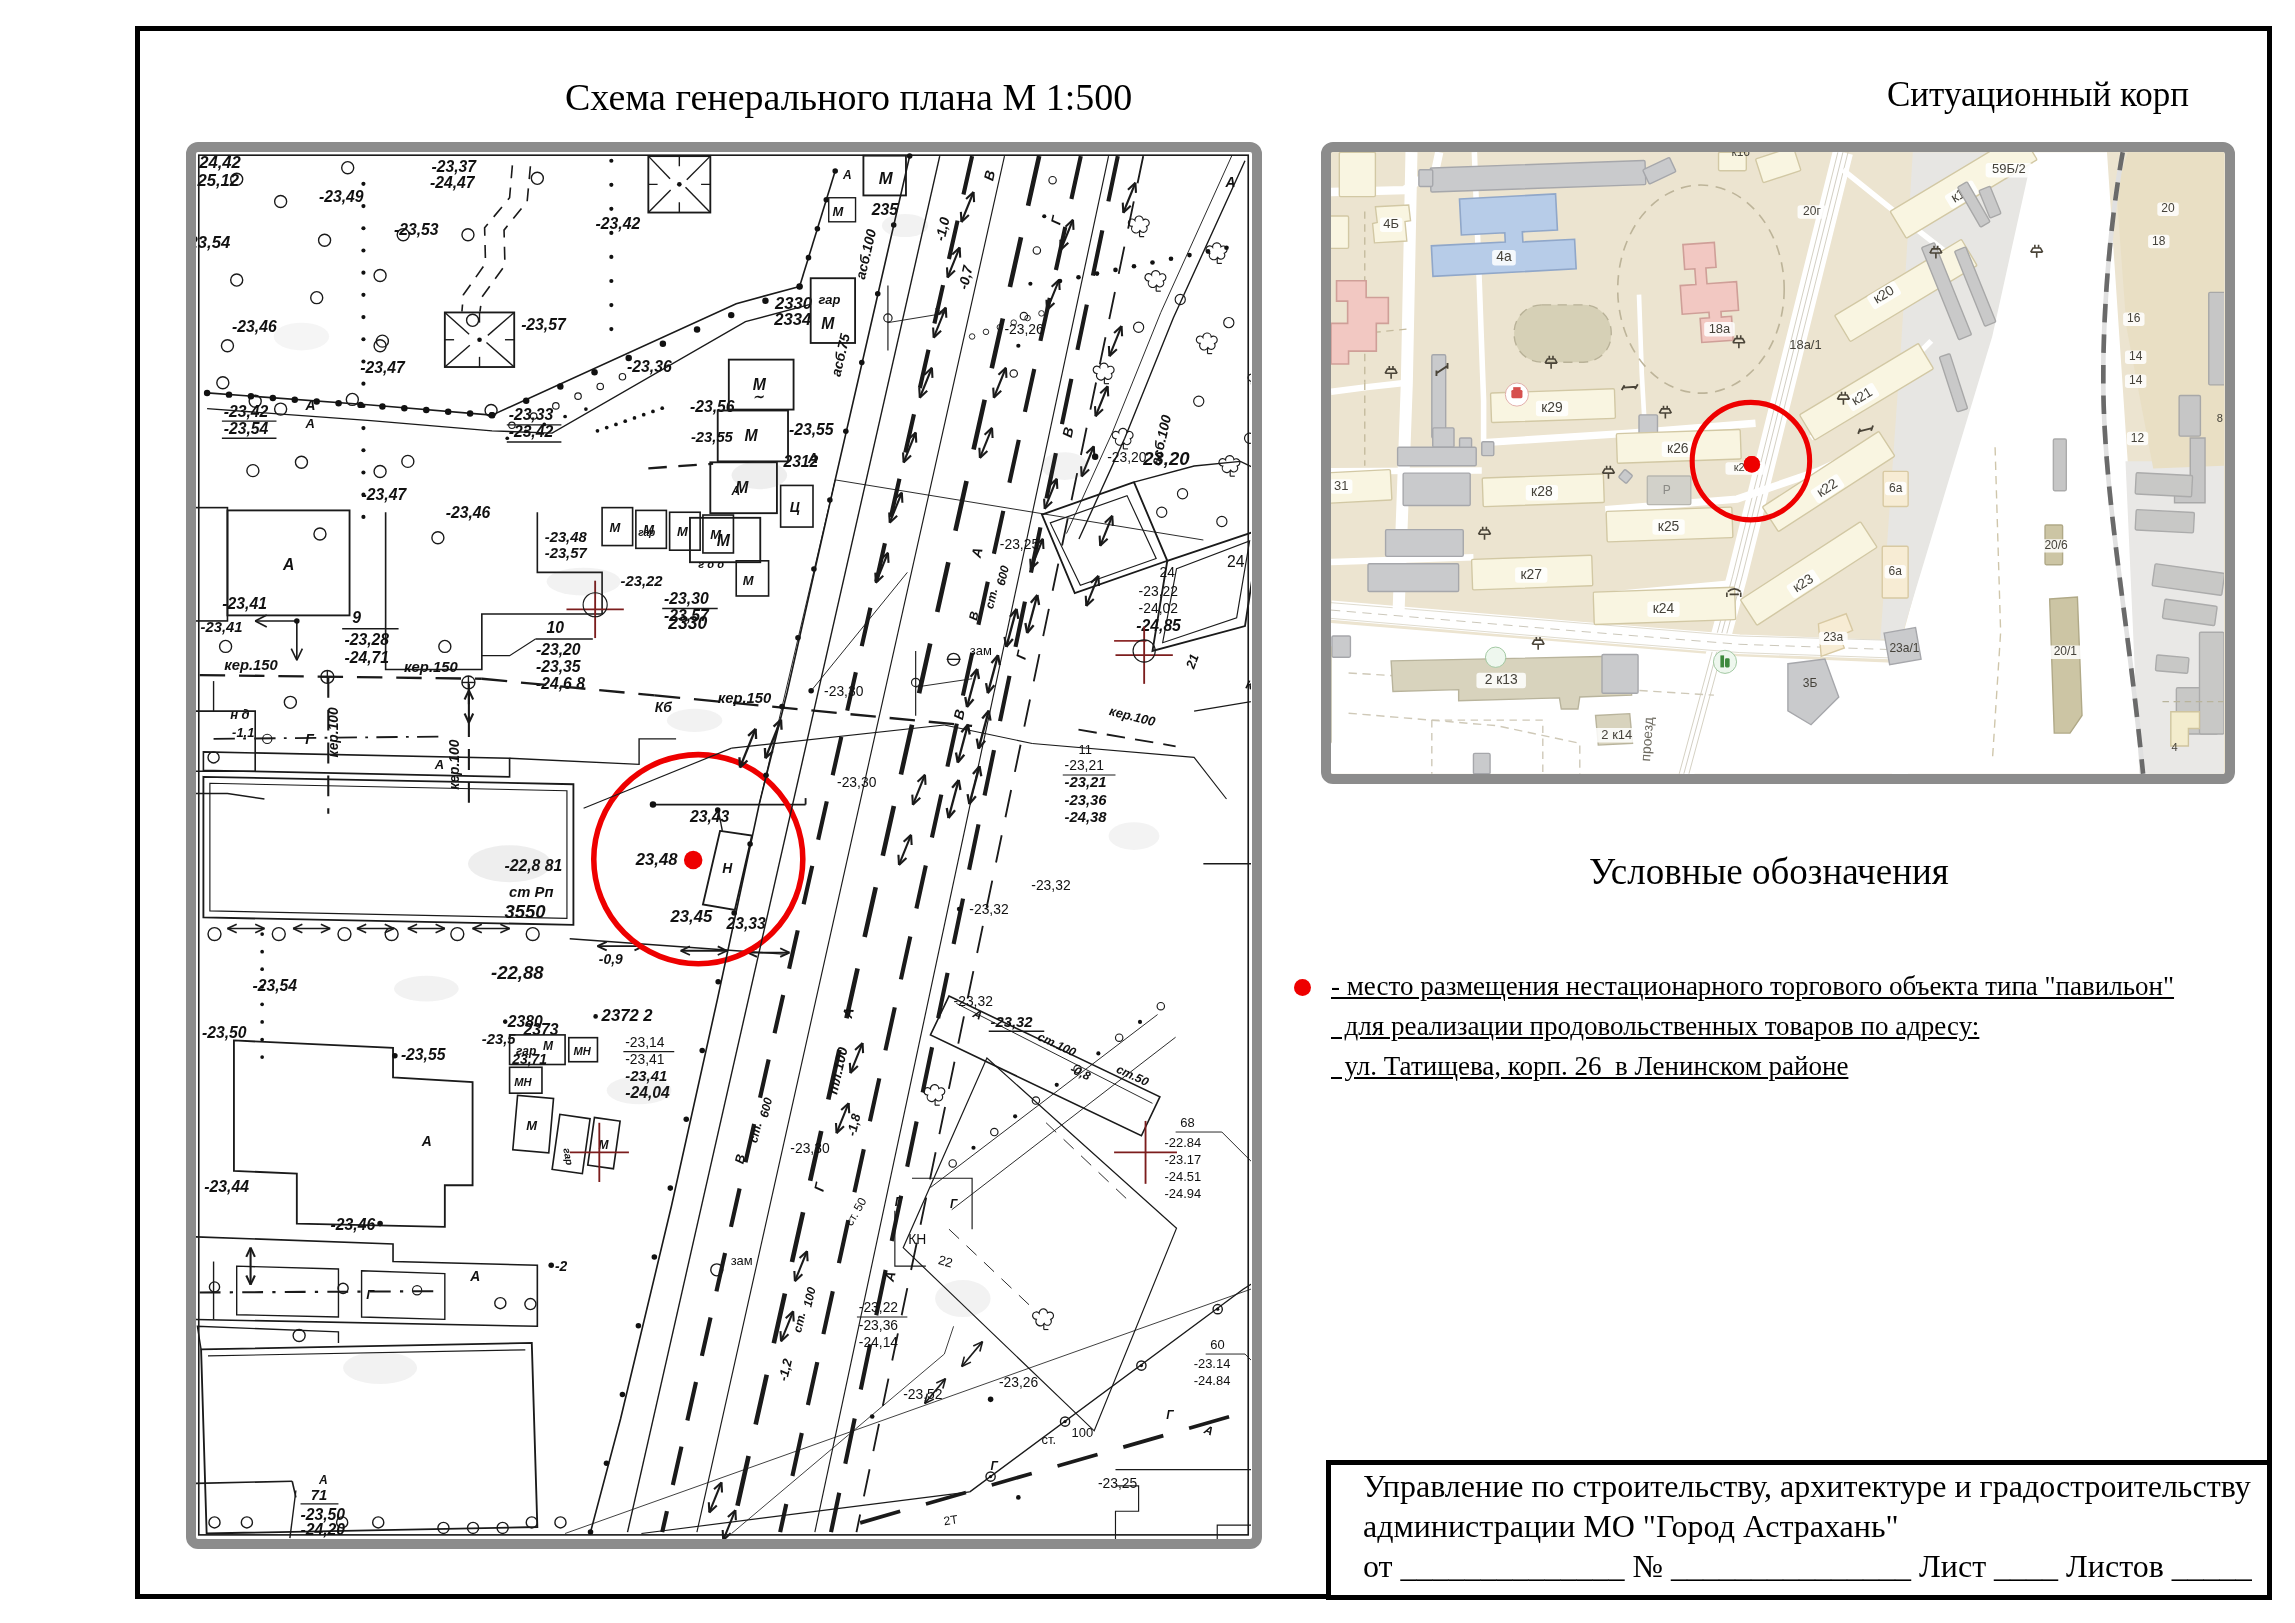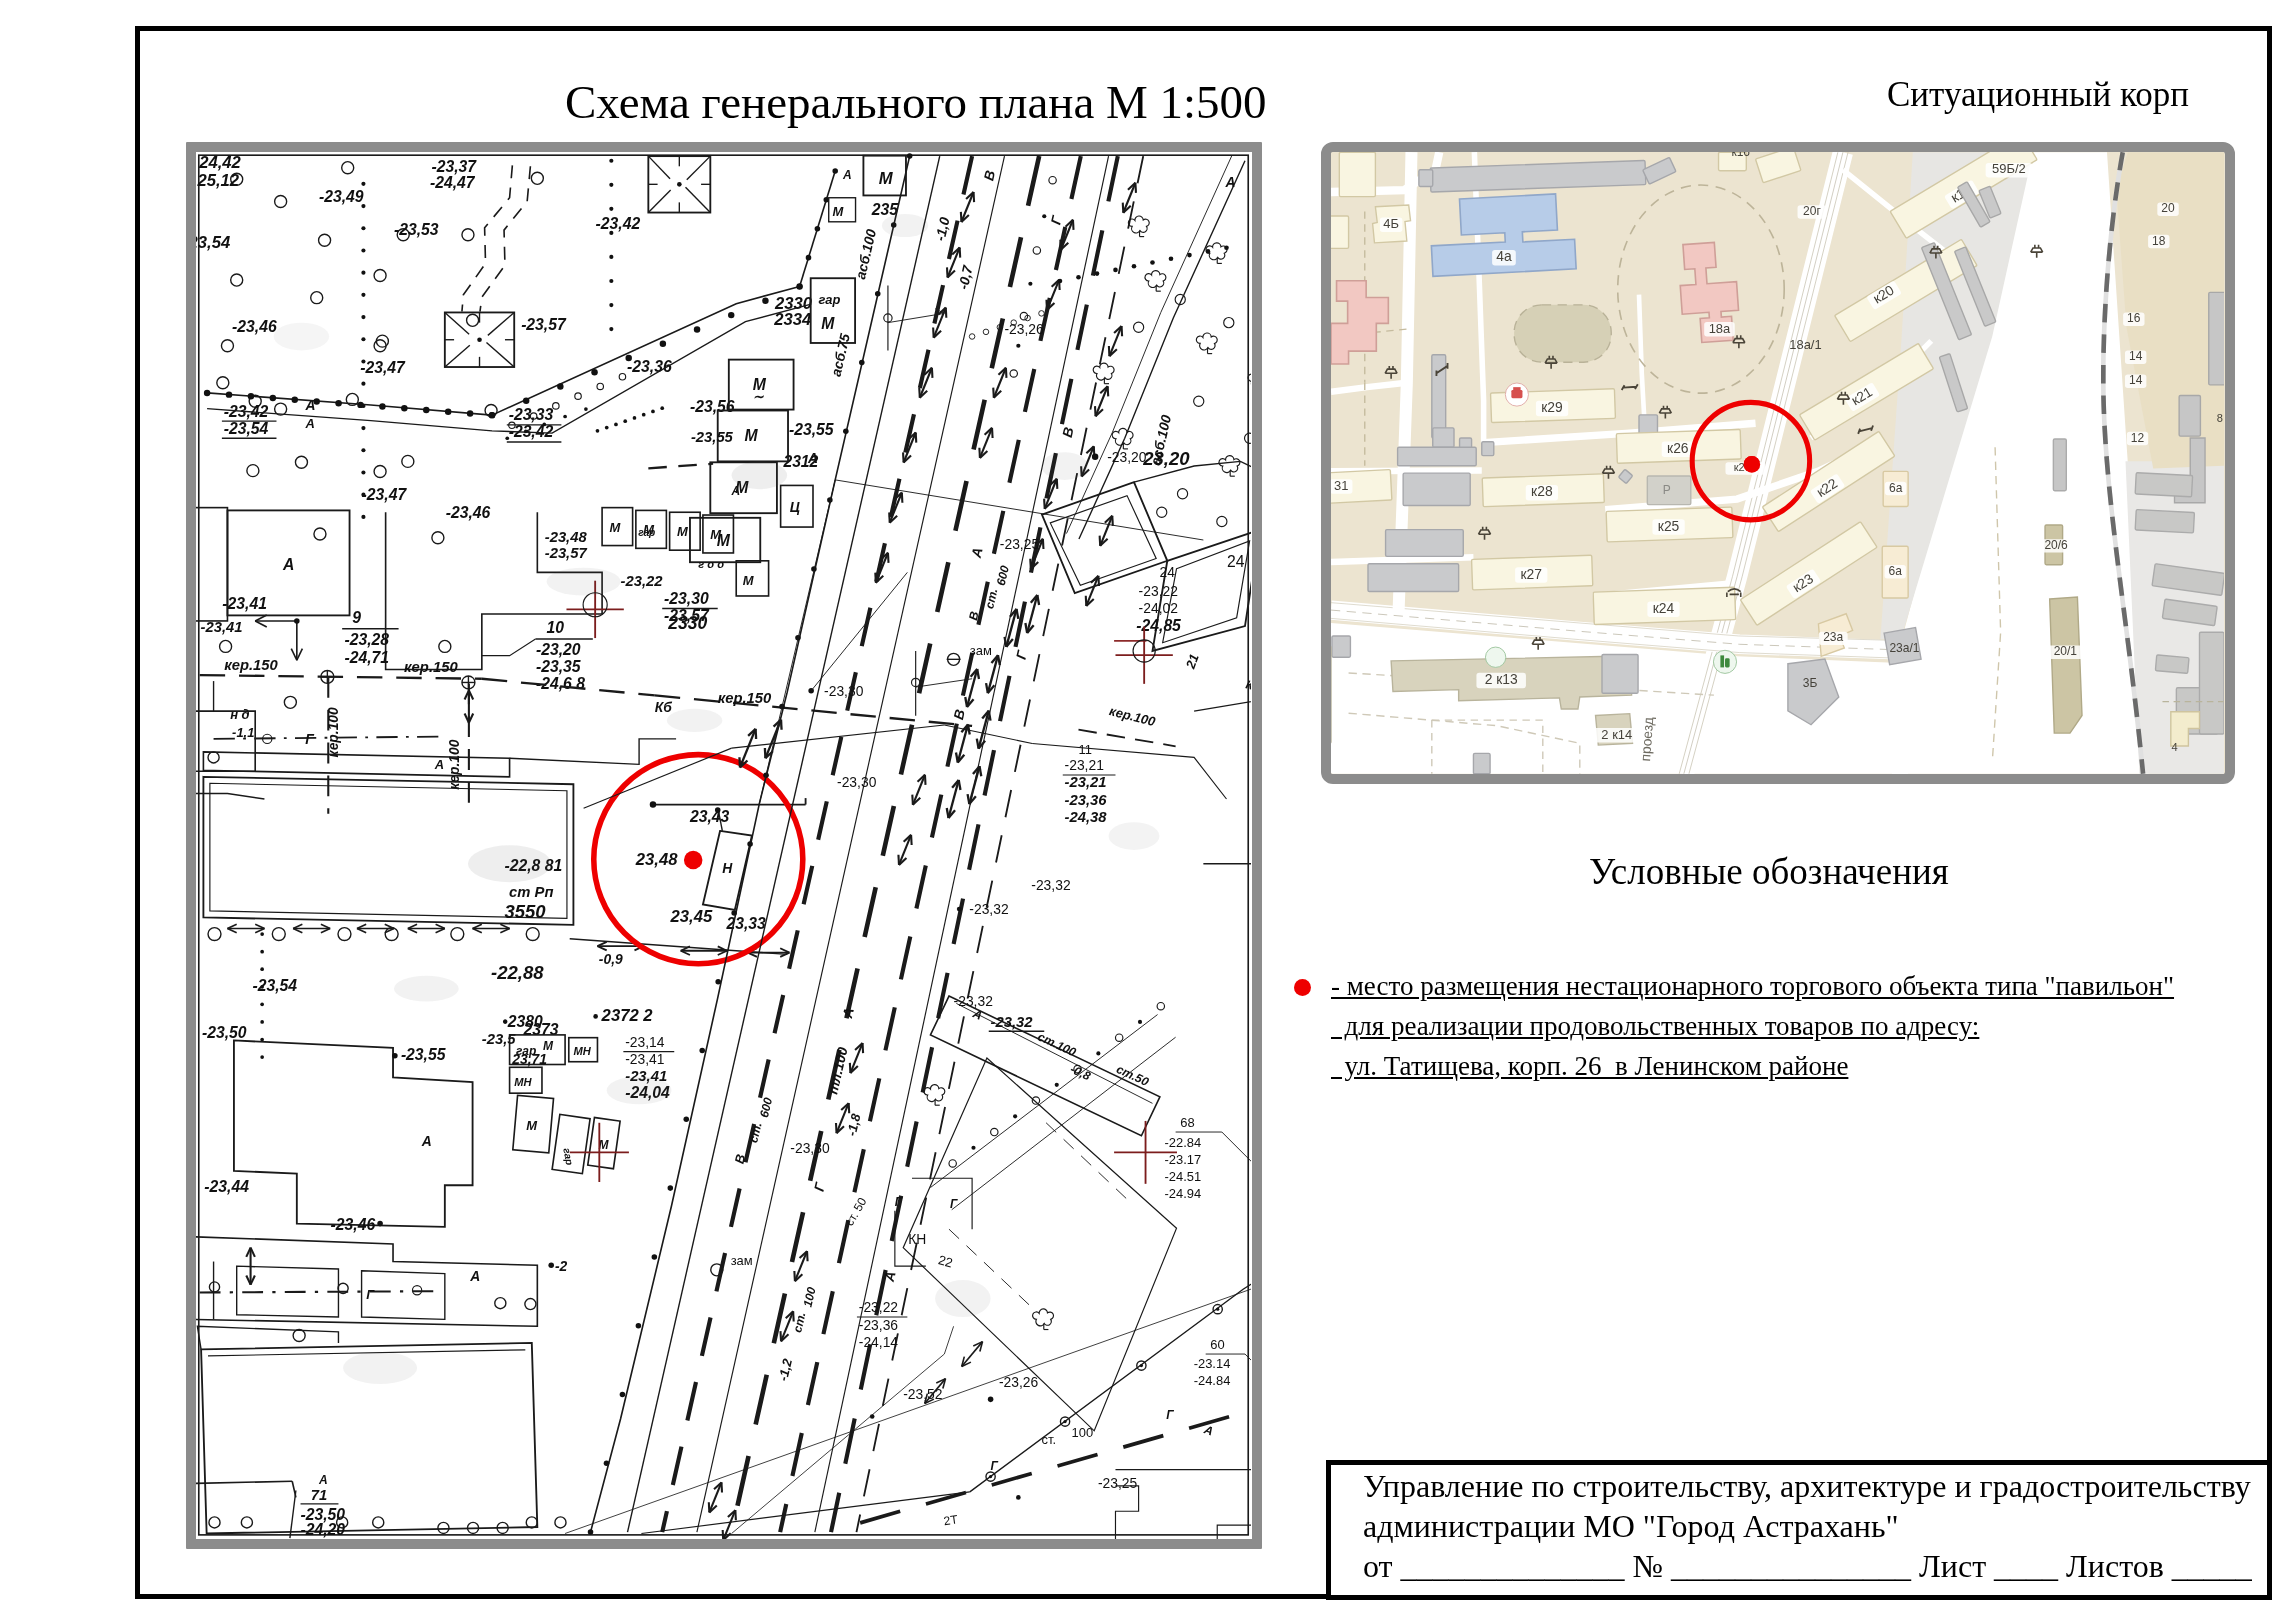--- a/index.html
+++ b/index.html
@@ -1,22 +1,22 @@
 <!DOCTYPE html>
 <html lang="ru" style="font-size:7.4px"><head><meta charset="utf-8">
 <title>Схема генерального плана</title>
 <style>
  html,body{margin:0;padding:0;background:#ffffff;width:2295px;height:1623px;position:relative;font-family:"Liberation Serif",serif;}
  .abs{position:absolute;}
 </style></head>
 <body>
 <div class="abs" style="left:135px;top:26px;width:2137px;height:1573px;border:5.6px solid #000;box-sizing:border-box;"></div>
-<div class="abs" style="left:565px;top:75px;font-size:47px;color:#000;white-space:nowrap;">Схема генерального плана М 1:500</div>
+<div class="abs" style="left:565px;top:75px;font-size:38px;color:#000;white-space:nowrap;">Схема генерального плана М 1:500</div>
 <div class="abs" style="left:1887px;top:75px;font-size:35px;color:#000;white-space:nowrap;">Ситуационный корп</div>
-<div class="abs" style="left:186px;top:142px;width:1076px;height:1407px;border:10.2px solid #8c8c8c;border-radius:1px;box-sizing:border-box;background:#fff;overflow:hidden;"><svg width="1055" height="1387" viewBox="0 0 2281 2997">
+<div class="abs" style="left:186px;top:142px;width:1076px;height:1407px;border:10.2px solid #8c8c8c;border-radius:12px;box-sizing:border-box;background:#fff;overflow:hidden;"><svg width="1055" height="1387" viewBox="0 0 2281 2997">
       <g transform="translate(-22,-22)">
         <rect x="28" y="28" width="2269" height="2983" stroke="#1a1a1a" stroke-width="3.5" fill="none"></rect>
         <circle cx="205" cy="128" r="13" stroke="#1a1a1a" stroke-width="3" fill="none"></circle>
         <circle cx="110" cy="298" r="13" stroke="#1a1a1a" stroke-width="3" fill="none"></circle>
         <circle cx="283" cy="336" r="13" stroke="#1a1a1a" stroke-width="3" fill="none"></circle>
         <circle cx="420" cy="288" r="13" stroke="#1a1a1a" stroke-width="3" fill="none"></circle>
         <circle cx="205" cy="577" r="13" stroke="#1a1a1a" stroke-width="3" fill="none"></circle>
         <circle cx="425" cy="430" r="13" stroke="#1a1a1a" stroke-width="3" fill="none"></circle>
         <circle cx="145" cy="710" r="13" stroke="#1a1a1a" stroke-width="3" fill="none"></circle>
         <circle cx="420" cy="712" r="13" stroke="#1a1a1a" stroke-width="3" fill="none"></circle>

